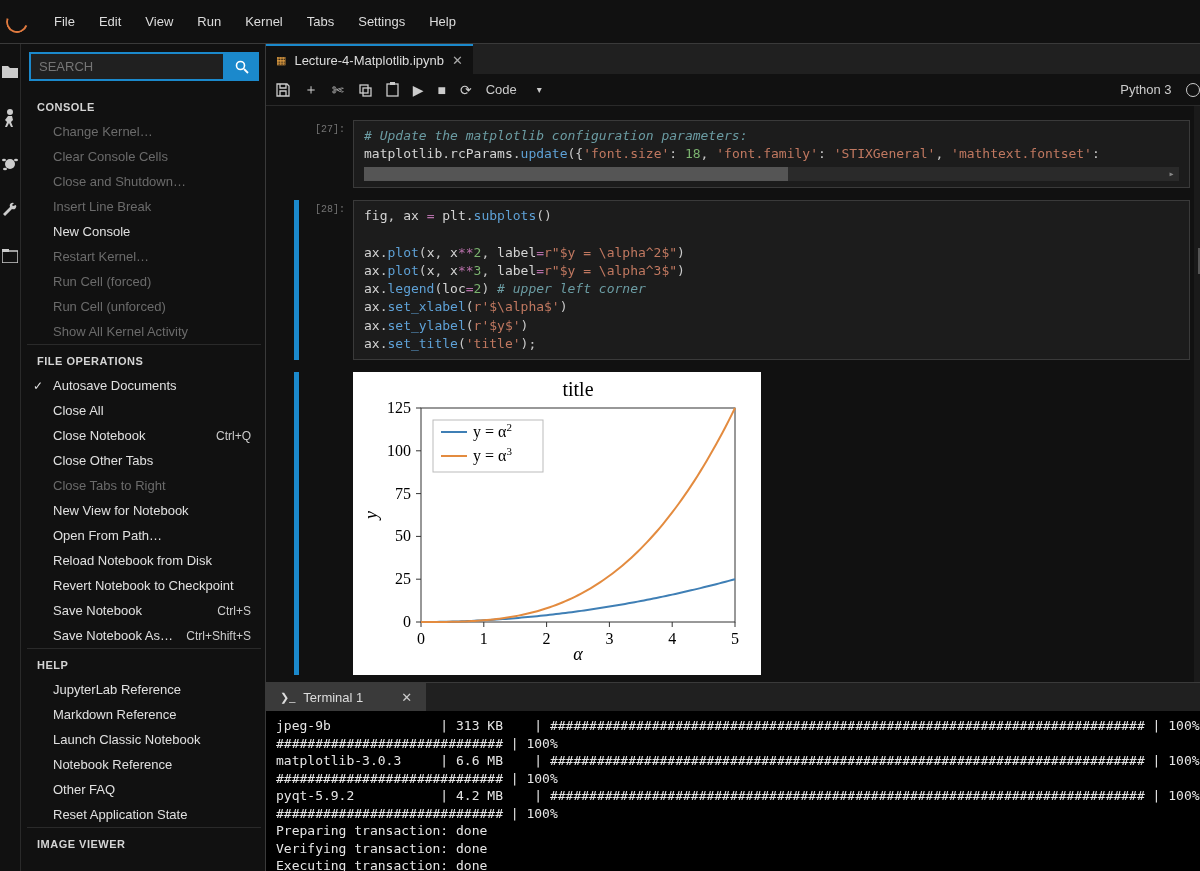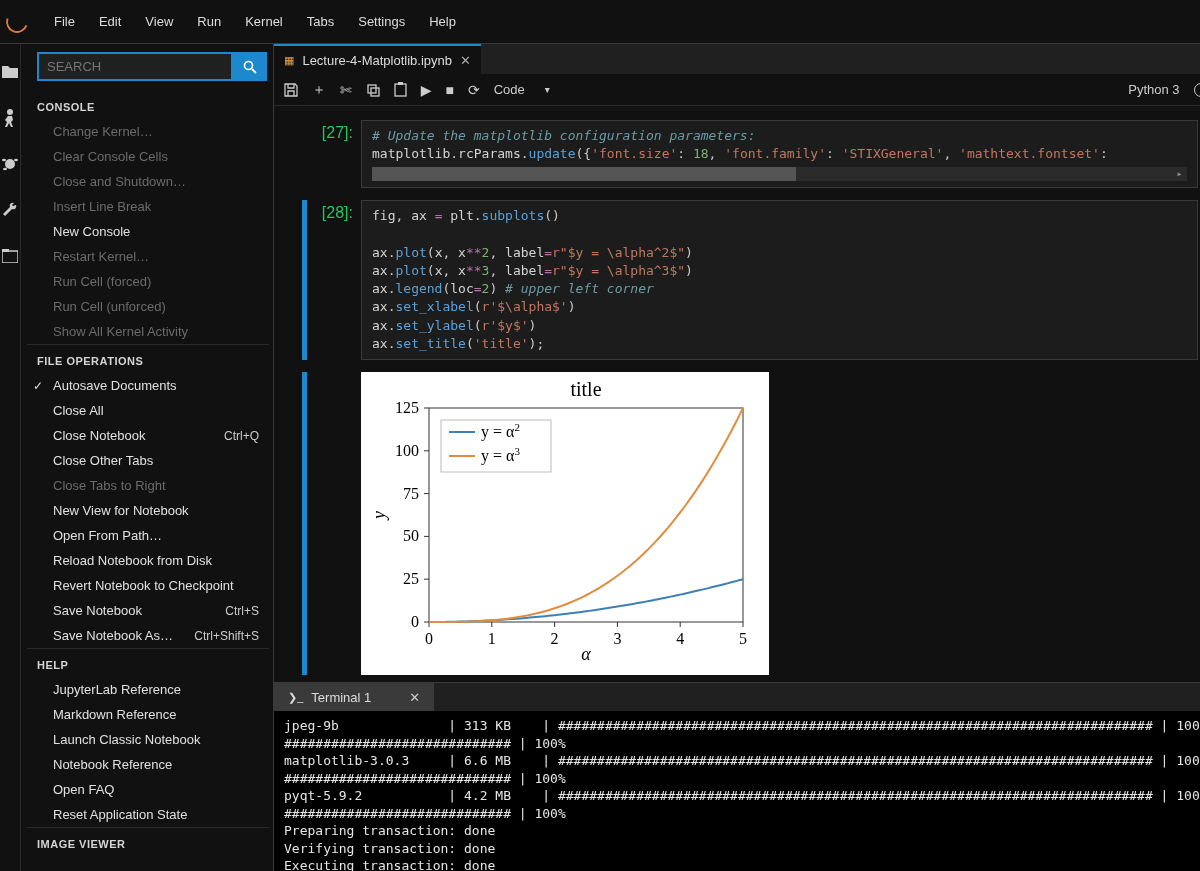--- a/index.html
+++ b/index.html
@@ -55,21 +55,20 @@
 }
 .search-row { display: flex; padding: 0 2px 10px 2px;}
 .search-input {
   flex: 1;
   background: #202020;
   border: 2px solid #1b89cc;
   color: #888;
   padding: 5px 8px;
   font-size: 13px;
   outline: none;
-  margin-left: 8px;
 }
 .search-btn {
   width: 34px;
   background: #1b89cc;
   border: none;
   color: white;
   display: flex; align-items: center; justify-content: center;
   cursor: pointer;
 }
 .command-list {
@@ -138,21 +137,21 @@
   overflow-y: auto;
   padding: 14px 20px 0 28px;
   position: relative;
 }
 .notebook-area::-webkit-scrollbar, .command-list::-webkit-scrollbar, .terminal-body::-webkit-scrollbar { width:14px; }
 .notebook-area::-webkit-scrollbar-track, .command-list::-webkit-scrollbar-track { background:#1a1a1a; }
 .notebook-area::-webkit-scrollbar-thumb, .command-list::-webkit-scrollbar-thumb { background:#555; }
 .cell { display: flex; margin-bottom: 12px; align-items: flex-start; position: relative;}
 .run-bar { width: 5px; align-self: stretch; margin-right: 6px; }
 .run-bar.active { background: #1b89cc; }
-.prompt { width: 48px; text-align: right; color: #22c55e; font-family: Liberation Sans, sans-serif; font-size: 16px; padding-right: 8px; padding-top:4px;}
+.prompt { width: 48px; text-align: right; color: #737373; font-family: Liberation Mono, monospace; font-size: 10px; padding-right: 8px; padding-top:4px;}
 .code-box {
   flex: 1;
   background: #1c1c1c;
   border: 1px solid #3a3a3a;
   padding: 6px 10px;
   font-family: "Consolas", monospace;
   font-size: 13px;
   line-height: 1.4;
   overflow-x: auto;
   white-space: pre;
@@ -350,21 +349,21 @@
         <div class="cmd-item">
           <span>Markdown Reference</span>
         </div>
         <div class="cmd-item">
           <span>Launch Classic Notebook</span>
         </div>
         <div class="cmd-item">
           <span>Notebook Reference</span>
         </div>
         <div class="cmd-item">
-          <span>Open FAQ</span>
+          <span>Other FAQ</span>
         </div>
         <div class="cmd-item">
           <span>Reset Application State</span>
         </div>
         <div class="section-header">IMAGE VIEWER</div>
       </div>
   </div>
 
   <div class="main-area">
 

